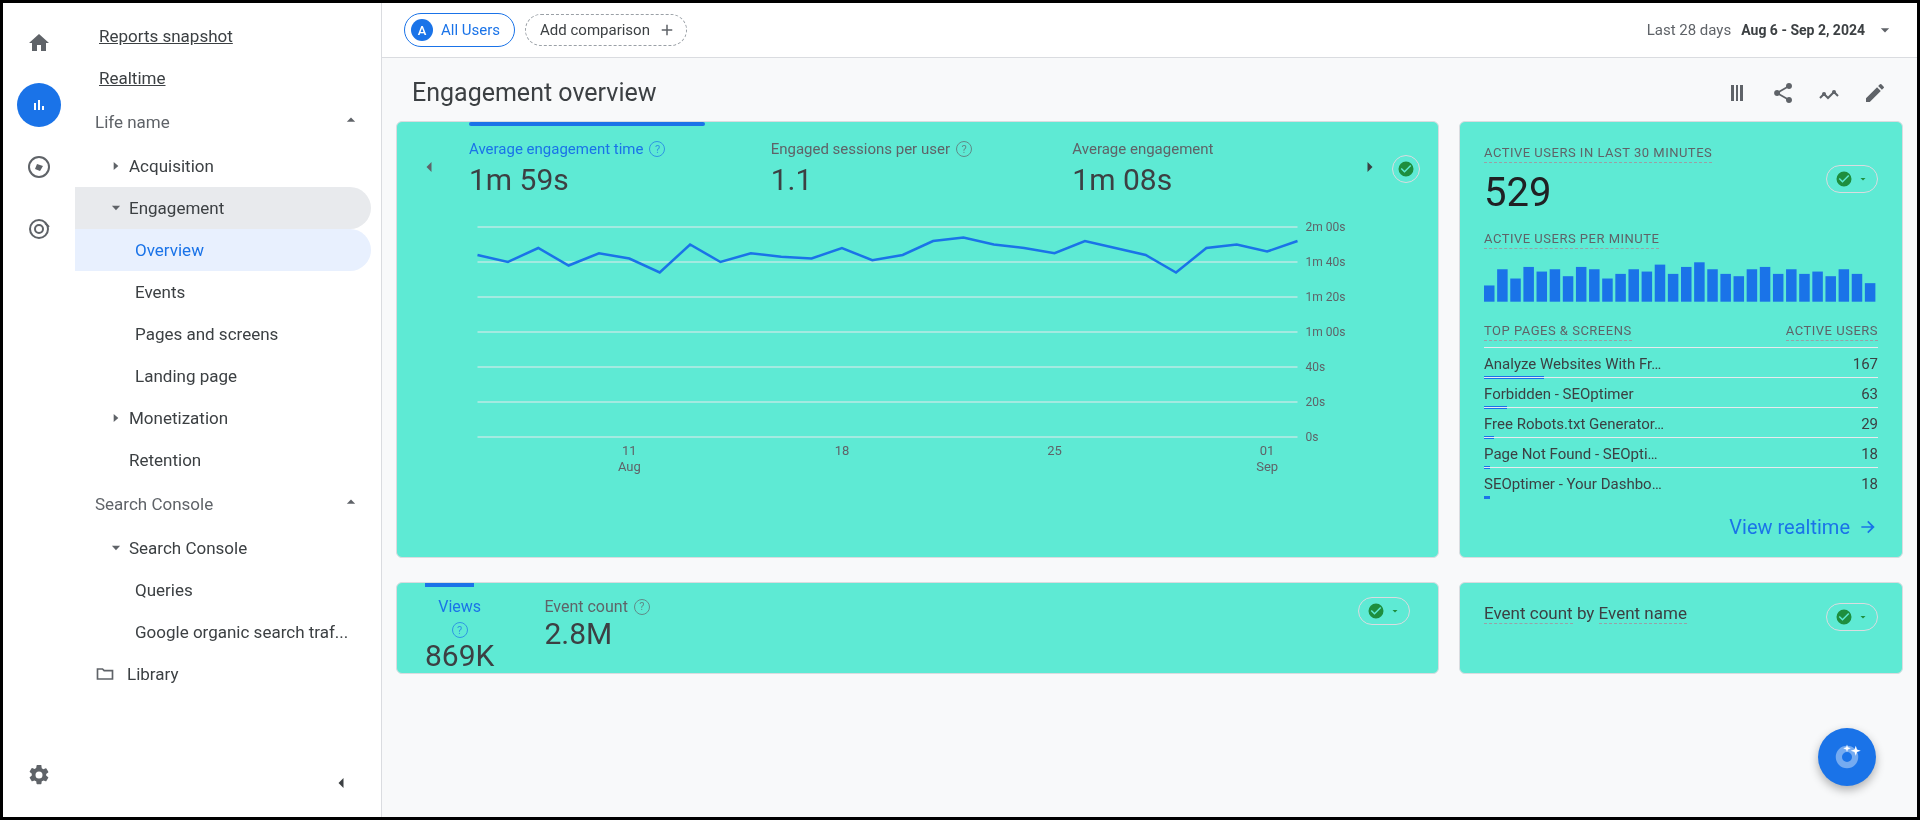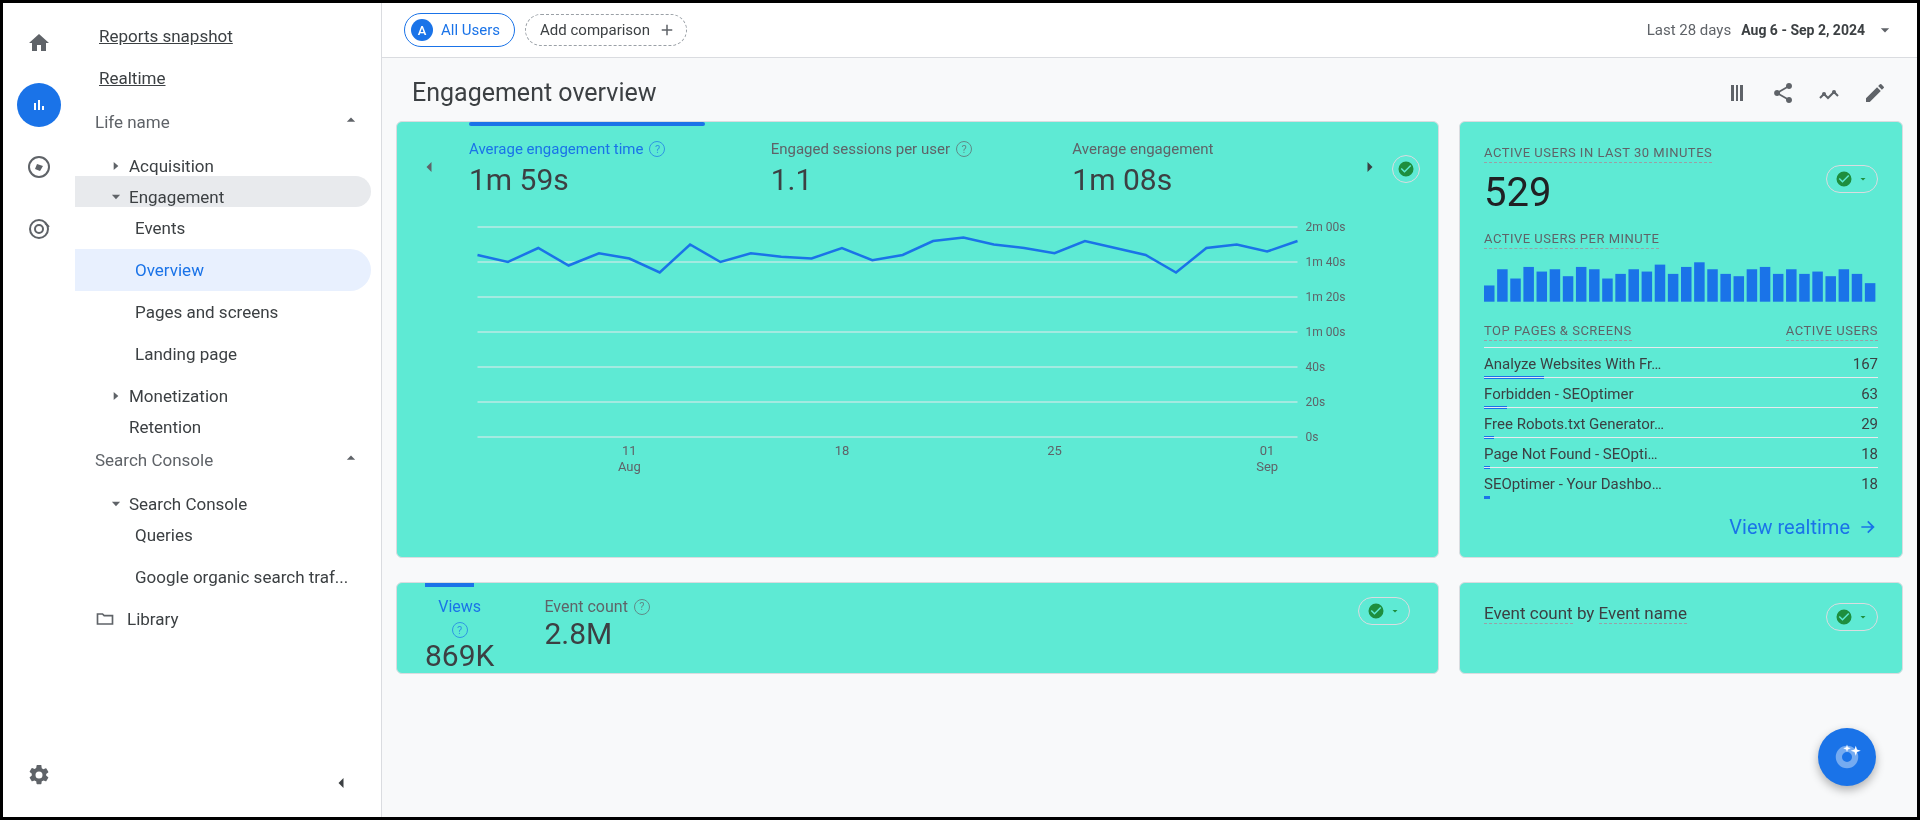--- a/index.html
+++ b/index.html
@@ -10,21 +10,21 @@
 .icon-rail { width: 72px; background: #fff; border-right: none; display: flex; flex-direction: column; align-items: center; padding-top: 18px; gap: 18px; position: relative; }
 .rail-icon { width: 44px; height: 44px; display: flex; align-items: center; justify-content: center; border-radius: 50%; cursor: pointer; color: #5f6368; }
 .rail-icon.active { background: #1a73e8; color: #fff; }
 .rail-icon svg { width: 24px; height: 24px; fill: currentColor; }
 .rail-bottom { position: absolute; bottom: 20px; }
 
 
 .sidebar { width: 306px; background: #fff; padding-top: 12px; overflow-y: auto; position: relative; }
 .sidebar-item { padding: 11px 20px 11px 24px; font-size: 17px; color: #3c4043; cursor: pointer; display: flex; align-items: center; text-decoration: underline; }
 .sidebar-section { padding: 11px 20px 11px 20px; font-size: 17px; color: #5f6368; display: flex; align-items: center; justify-content: space-between; cursor: pointer; }
-.sidebar-sub { padding: 11px 20px 0 34px; font-size: 17px; color: #3c4043; display: flex; align-items: center; cursor: pointer; }
+.sidebar-sub { padding: 11px 20px 11px 34px; font-size: 17px; color: #3c4043; display: flex; align-items: center; cursor: pointer; }
 .sidebar-sub.expanded { background: #e8eaed; border-radius: 0 24px 24px 0; margin-right: 10px; }
 .sidebar-subsub { padding: 11px 20px 11px 50px; font-size: 17px; color: #3c4043; cursor: pointer; }
 .sidebar-subsub.selected { background: #e8f0fe; border-radius: 0 24px 24px 0; margin-right: 10px; color: #1a73e8; padding-left: 60px; }
 .sidebar-subsub.indent2 { padding-left: 60px; }
 .caret { width: 20px; display: inline-flex; }
 .caret svg { width: 14px; height: 14px; fill: #5f6368; }
 .chevron-up svg { width: 20px; height: 20px; fill: #5f6368; }
 .library-item { display: flex; align-items: center; gap: 12px; padding: 11px 20px 11px 20px; font-size: 17px; color: #3c4043; cursor: pointer; }
 .sidebar-collapse { position: absolute; bottom: 20px; right: 30px; cursor: pointer; }
 
@@ -144,22 +144,22 @@
       <span>Acquisition</span>
     </div>
     <div class="sidebar-sub expanded">
       <span class="caret">
           <svg viewBox="0 0 24 24">
             <path d="M5 8l7 8 7-8z"></path>
           </svg>
         </span>
       <span>Engagement</span>
     </div>
+    <div class="sidebar-subsub selected">Overview</div>
     <div class="sidebar-subsub indent2">Events</div>
-    <div class="sidebar-subsub selected">Overview</div>
     <div class="sidebar-subsub indent2">Pages and screens</div>
     <div class="sidebar-subsub indent2">Landing page</div>
     <div class="sidebar-sub">
       <span class="caret">
           <svg viewBox="0 0 24 24">
             <path d="M8 5l8 7-8 7z"></path>
           </svg>
         </span>
       <span>Monetization</span>
     </div>

